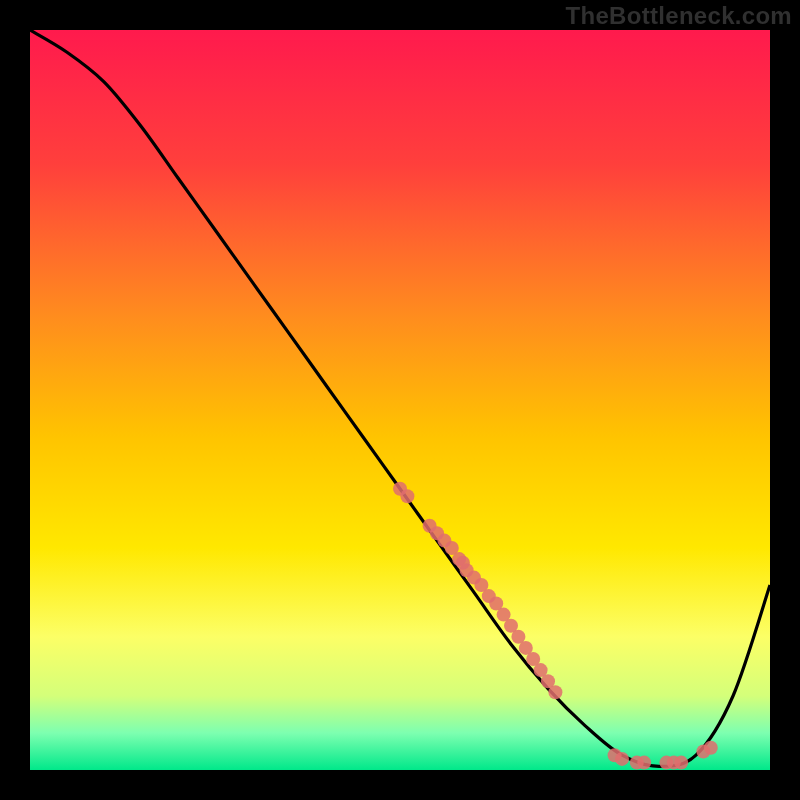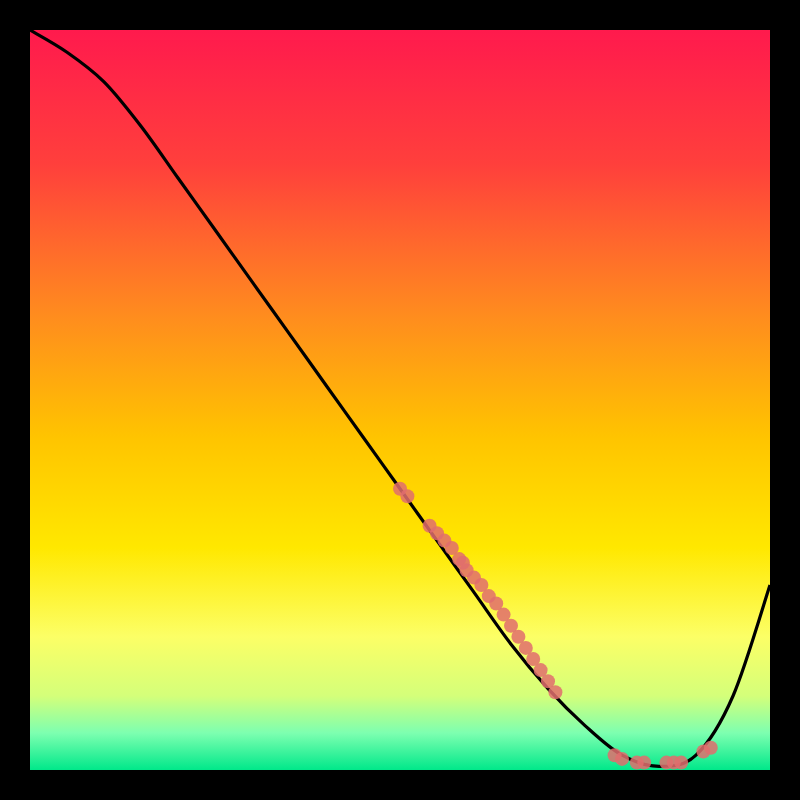--- a/index.html
+++ b/index.html
@@ -30,20 +30,21 @@
     user-select: none;
   }
   svg {
     display: block;
   }
 </style>
 </head>
 <body>
 
 <div class="frame">
+  <div class="watermark">TheBottleneck.com</div>
 
   <svg id="chart-svg" width="800" height="800" viewBox="0 0 800 800">
     <defs>
       <linearGradient id="bg-grad" x1="0" y1="0" x2="0" y2="1">
           <stop offset="0.0%" stop-color="#ff1a4d"></stop>
           <stop offset="18.0%" stop-color="#ff3f3c"></stop>
           <stop offset="38.0%" stop-color="#ff8a1f"></stop>
           <stop offset="55.0%" stop-color="#ffc400"></stop>
           <stop offset="70.0%" stop-color="#ffe800"></stop>
           <stop offset="82.0%" stop-color="#fcff66"></stop>

